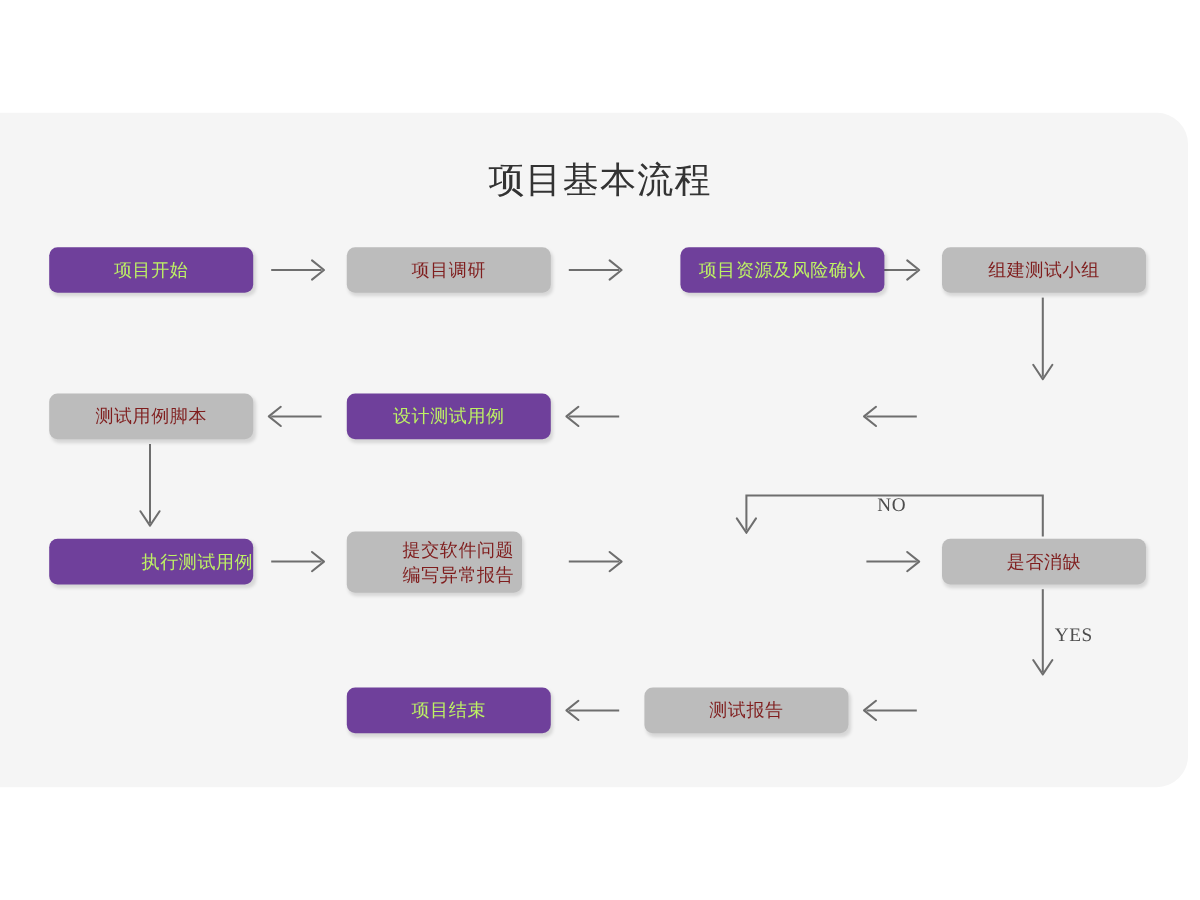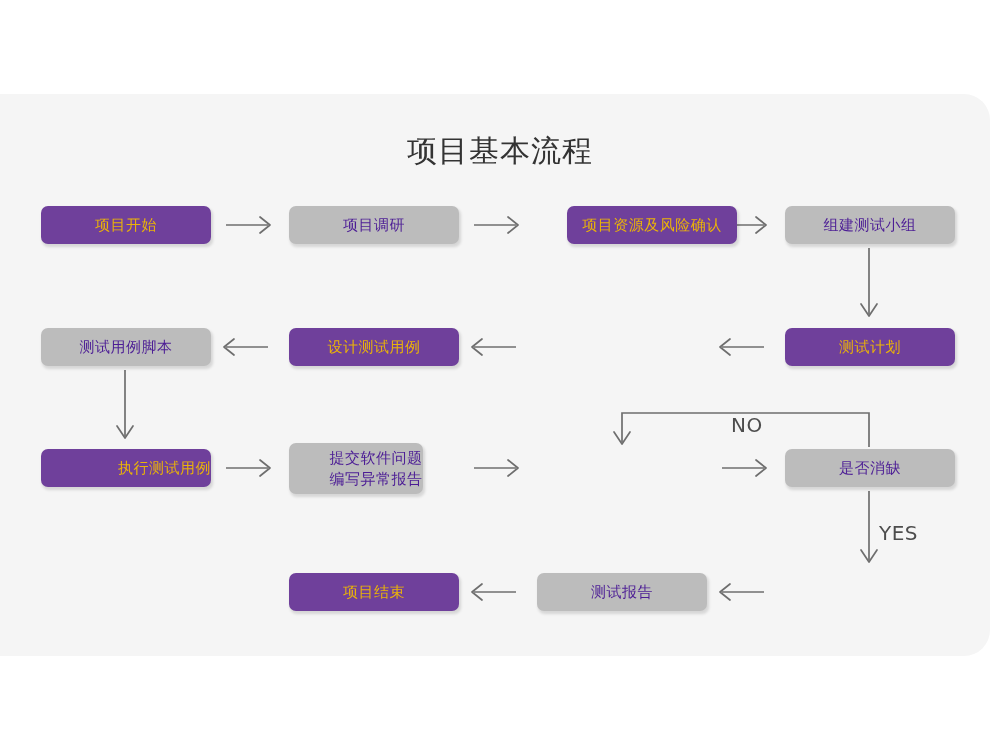--- a/index.html
+++ b/index.html
@@ -54,45 +54,46 @@
     justify-content: center;
     text-align: center;
     font-size: 15px;
     line-height: 21px;
     letter-spacing: 0.5px;
     box-shadow: 1.5px 2.5px 3px rgba(0,0,0,0.13);
     user-select: none;
   }
   .node.purple {
     background: #6f409b;
-    color: #eab308;
+    color: #bef264;
   }
   .node.gray {
     background: #bcbcbc;
-    color: #4c1d95;
+    color: #7f1d1d;
   }
   .node .label { display: block; white-space: pre-line; }
 
   
   #wires {
     position: absolute;
     left: 0; top: 0;
     width: 1000px; height: 750px;
     pointer-events: none;
   }
   .wire { stroke: #6e6e6e; stroke-width: 1.7; fill: none; }
   .wire-head { stroke: #6e6e6e; stroke-width: 1.7; fill: none;
                stroke-linecap: round; stroke-linejoin: round; }
 
   .edge-label {
     position: absolute;
-    font-size: 20px;
+    font-size: 16px;
     color: #4d4d4d;
     letter-spacing: 0.5px;
     user-select: none;
+    font-family: Liberation Serif, serif;
   }
 </style>
 </head>
 <body>
 
 <div id="canvas">
 
   <div id="panel"></div>
 
   <div id="title">项目基本流程</div>
@@ -190,28 +191,25 @@
   <div class="node gray" style="left:785px; top:206px; width:170px; height:38px;">
     <span class="label">组建测试小组</span>
   </div>
 
   <div class="node gray" style="left:41px;  top:328px; width:170px; height:38px;">
     <span class="label">测试用例脚本</span>
   </div>
   <div class="node purple" style="left:289px; top:328px; width:170px; height:38px;">
     <span class="label">设计测试用例</span>
   </div>
-  <div class="node purple" style="left:785px; top:328px; width:170px; height:38px;">
-    <span class="label">测试计划</span>
-  </div>
 
   <div class="node purple" style="left:41px;  top:449px; width:170px; height:38px;justify-content:flex-end;">
     <span class="label">执行测试用例</span>
   </div>
-  <div class="node gray" style="left:289px; top:443px; width:134px; height:51px;padding-left:40px;">
+  <div class="node gray" style="left:289px; top:443px; width:146px; height:51px;padding-left:40px;">
     <span class="label">提交软件问题
 编写异常报告</span>
   </div>
   <div class="node gray" style="left:785px; top:449px; width:170px; height:38px;">
     <span class="label">是否消缺</span>
   </div>
 
   <div class="node purple" style="left:289px; top:573px; width:170px; height:38px;">
     <span class="label">项目结束</span>
   </div>

